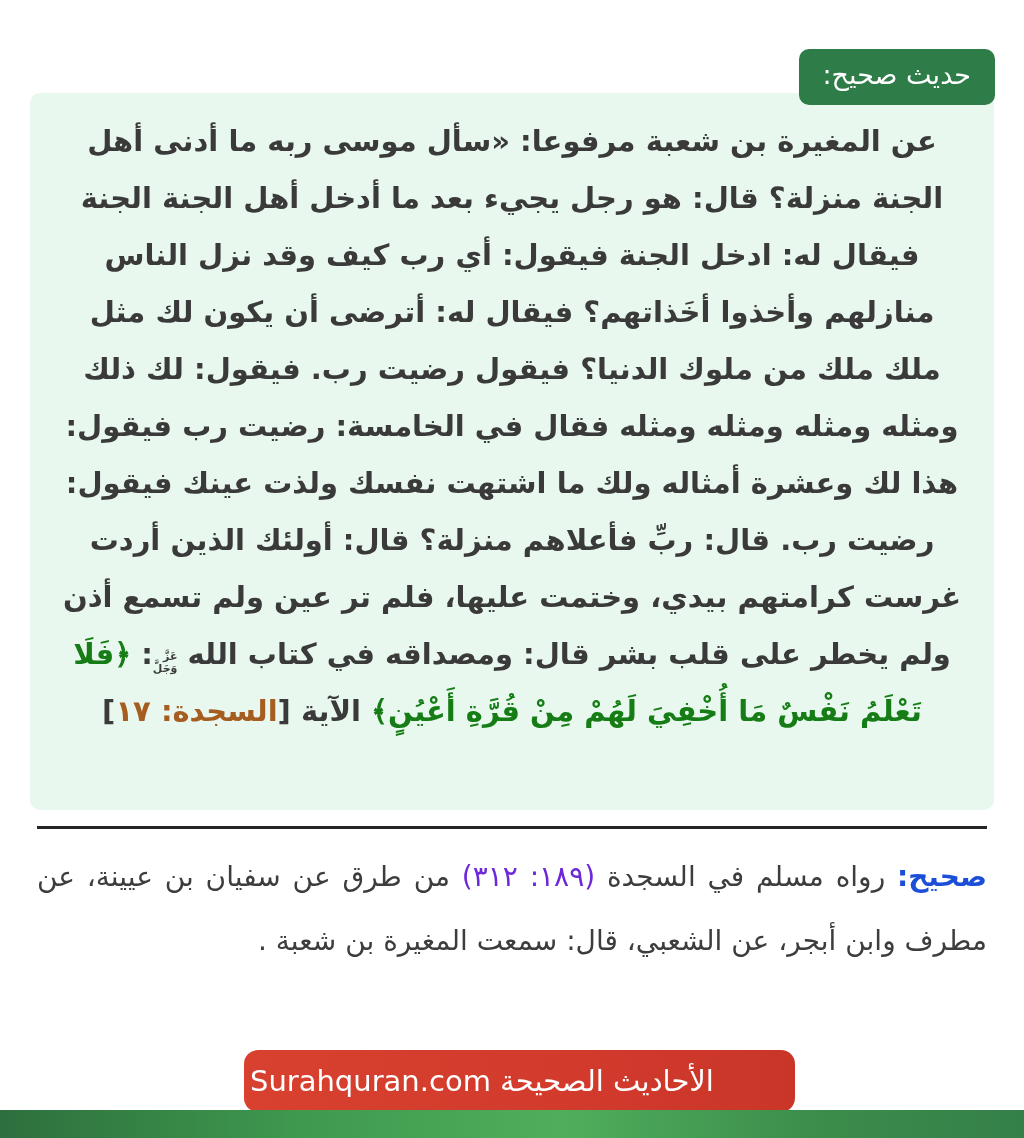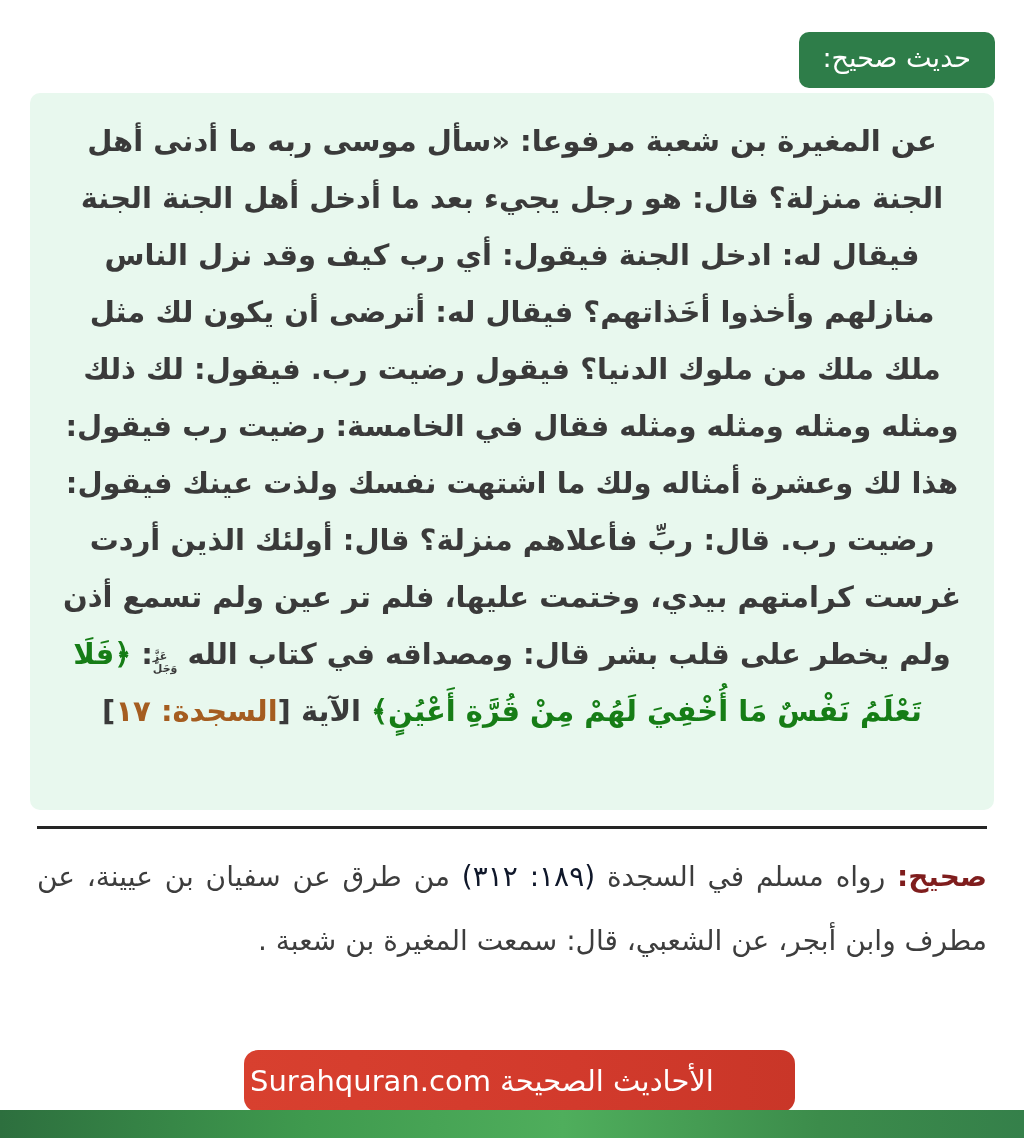--- a/index.html
+++ b/index.html
@@ -8,21 +8,21 @@
     position: relative;
     background: #ffffff;
     font-family: "DejaVu Sans", sans-serif;
     direction: rtl;
     overflow: hidden;
   }
 
   
   .grade-badge {
     position: absolute;
-    top: 32px; right: 29px;
+    top: 49px; right: 29px;
     background: #2e7d49;
     color: #ffffff;
     font-size: 27px;
     line-height: 36px;
     padding: 8px 24px 12px 24px;
     border-radius: 10px;
     z-index: 2;
   }
 
   
@@ -45,21 +45,21 @@
     text-align: center;
   }
   .verse { color: #167d16; }
   .ayah-ref { color: #a55d20; }
   .honorific {
     display: inline-block;
     font-size: 11px;
     line-height: 12px;
     font-weight: bold;
     color: #3a3a3a;
-    text-align: left;
+    text-align: right;
     vertical-align: -8px;
   }
   .honorific span { display: block; }
 
   
   .separator {
     position: absolute;
     top: 826px; right: 37px; left: 37px;
     height: 0;
     border: none;
@@ -70,22 +70,22 @@
   
   .takhrij {
     position: absolute;
     top: 845px; right: 37px; left: 37px;
     margin: 0;
     font-size: 28px;
     line-height: 64px;
     color: #3d3d3d;
     text-align: justify;
   }
-  .takhrij-grade { color: #7f1d1d; font-weight: bold; }
-  .muslim-ref { color: #0f172a; }
+  .takhrij-grade { color: #1d4ed8; font-weight: bold; }
+  .muslim-ref { color: #6d28d9; }
 
   
   .site-button {
     position: absolute;
     top: 1050px; left: 244px;
     width: 551px; height: 62px;
     background: linear-gradient(90deg, #d8402f 0%, #d23a2c 60%, #c93628 100%);
     border: none;
     border-radius: 14px;
     color: #ffffff;

